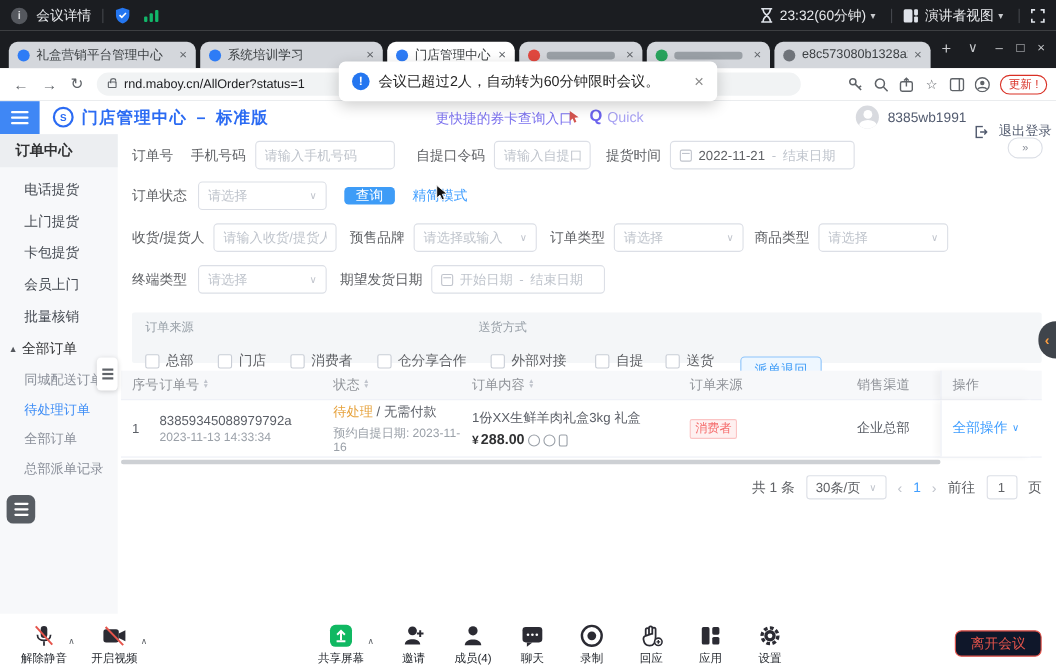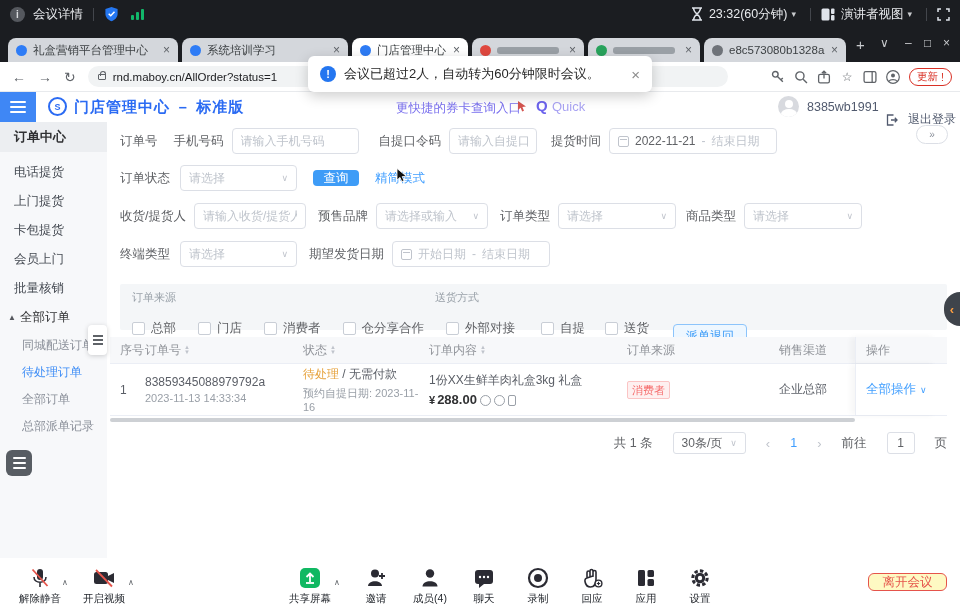--- a/index.html
+++ b/index.html
@@ -47,21 +47,21 @@
   .qmark{left:536px;top:97px;font-size:15px;font-weight:700;color:#6c63ed;}
   .quick{left:552px;top:99px;font-size:13px;color:#a9a3f3;}
   .hdr-user{left:778px;top:96px;display:flex;align-items:center;gap:8px;font-size:12.5px;color:#515a6e;}
   .avatar{width:21px;height:21px;border-radius:50%;background:#d8dadf;position:relative;overflow:hidden;}
   .avatar:before{content:"";position:absolute;left:6.5px;top:4px;width:8px;height:8px;border-radius:50%;background:#fff;}
   .avatar:after{content:"";position:absolute;left:2.5px;top:13px;width:16px;height:10px;border-radius:50%;background:#fff;}
   .logout{left:886px;top:111px;display:flex;align-items:center;gap:10px;font-size:12px;color:#515a6e;}
   
   .sidebar{left:0;top:122px;width:107px;height:436px;background:#f7f8fa;}
   .side-sec{height:30px;background:#eceef1;display:flex;align-items:center;padding-left:14px;font-size:13px;font-weight:700;color:#303133;}
-  .side-item{height:29px;display:flex;align-items:center;padding-left:14px;font-size:12.5px;color:#454a52;}
+  .side-item{height:29px;display:flex;align-items:center;padding-left:22px;font-size:12.5px;color:#454a52;}
   .side-parent{height:29px;display:flex;align-items:center;padding-left:8px;font-size:12.5px;color:#303133;gap:4px;}
   .tri{font-size:8px;color:#55585e;}
   .side-sub{height:27px;display:flex;align-items:center;padding-left:22px;font-size:12px;color:#8a8f99;}
   .side-sub.active{color:#3e8df6;}
   .side-handle{left:88px;top:325px;width:19px;height:30px;background:#fff;border-radius:4px;box-shadow:0 1px 5px rgba(0,0,0,.18);display:flex;flex-direction:column;align-items:center;justify-content:center;gap:2.5px;z-index:5;}
   .side-handle i{display:block;width:10px;height:1.5px;background:#5f6368;}
   .float-list{left:6px;top:450px;width:26px;height:26px;background:#585d63;border-radius:6px;display:flex;flex-direction:column;align-items:center;justify-content:center;gap:3px;}
   .float-list i{display:block;width:13px;height:2px;background:#fff;border-radius:1px;}
   .right-handle{left:944px;top:292px;width:16px;height:34px;background:#3f444b;border-radius:17px 0 0 17px;display:flex;align-items:center;justify-content:center;color:#ff9f40;font-size:13px;font-weight:700;z-index:5;}
   
@@ -100,32 +100,32 @@
   .sorters b{font-size:6px;color:#c0c4cc;font-weight:400;}
   .sub{font-size:11px;color:#9aa0a8;margin-top:3px;}
   .st-orange{color:#e6a23c;}
   .price{font-weight:700;color:#303133;font-size:13px;}
   .yen{font-size:11px;font-weight:700;color:#303133;margin-right:2px;}
   .mini-ic{display:inline-block;width:11px;height:11px;border:1px solid #9aa0a8;border-radius:50%;margin-left:3px;vertical-align:-2px;}
   .mini-ic.phone{border-radius:2px;width:8px;}
   .badge-red{display:inline-block;background:#fef0f0;border:1px solid #fbc4c4;color:#f56c6c;font-size:11px;padding:0 4px;line-height:16px;border-radius:2px;}
   .hscroll{left:110px;top:418px;width:745px;height:4px;background:#cdd0d4;border-radius:2px;}
   
-  .pager{left:0;top:432px;width:947px;display:flex;justify-content:flex-end;align-items:center;gap:20px;font-size:12.5px;color:#606266;}
+  .pager{left:0;top:432px;width:947px;display:flex;justify-content:flex-end;align-items:center;gap:10px;font-size:12.5px;color:#606266;}
   .psel{height:22px;border:1px solid #dcdfe6;border-radius:3px;display:flex;align-items:center;gap:8px;padding:0 8px;color:#606266;font-size:12px;background:#fff;}
   .parrow{color:#c0c4cc;font-size:13px;}
   .pnum{color:#409eff;}
   .pgoto{width:28px;height:22px;border:1px solid #dcdfe6;border-radius:3px;text-align:center;font-size:12px;color:#606266;outline:none;}
   
   .btoolbar{left:0;top:558px;width:960px;height:52px;background:#fff;}
   .tool{position:absolute;display:flex;flex-direction:column;align-items:center;width:64px;color:#1f2329;}
   .tool .tlab{font-size:10.5px;margin-top:3px;white-space:nowrap;}
   .tool svg{display:block;}
   .upcaret{position:absolute;font-size:8px;color:#5f6368;}
-  .leavebtn{left:868px;top:573px;width:79px;height:18px;border:1px solid #e5544b;border-radius:6px;color:#e5544b;font-size:12.5px;display:flex;align-items:center;justify-content:center;background:#fef9c3;}
+  .leavebtn{left:868px;top:573px;width:79px;height:24px;border:1px solid #e5544b;border-radius:6px;color:#e5544b;font-size:12.5px;display:flex;align-items:center;justify-content:center;background:#0f172a;}
   .cursor-svg{z-index:60;}
 </style>
 </head>
 <body>
 
 <div id="stage">
 
   <div class="abs meetbar">
     <span class="info-circle">i</span>
     <span>会议详情</span>

